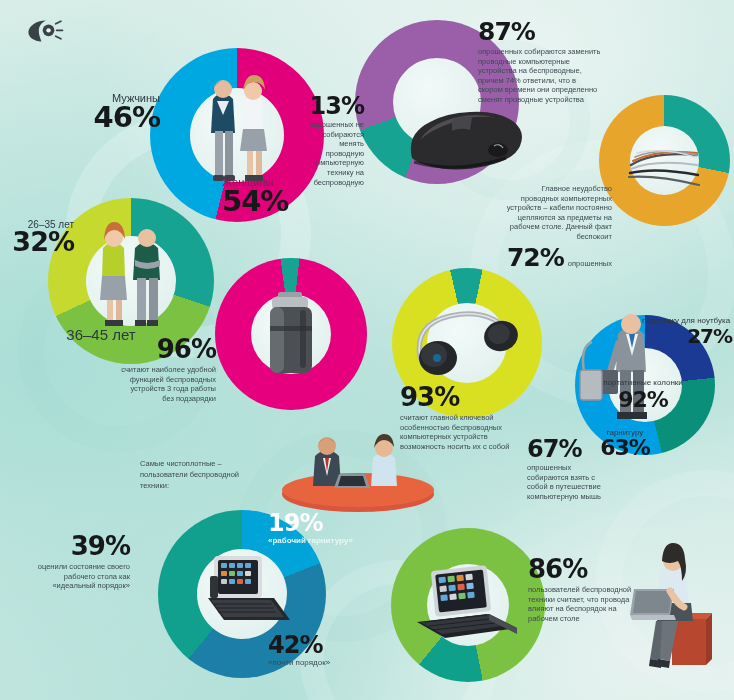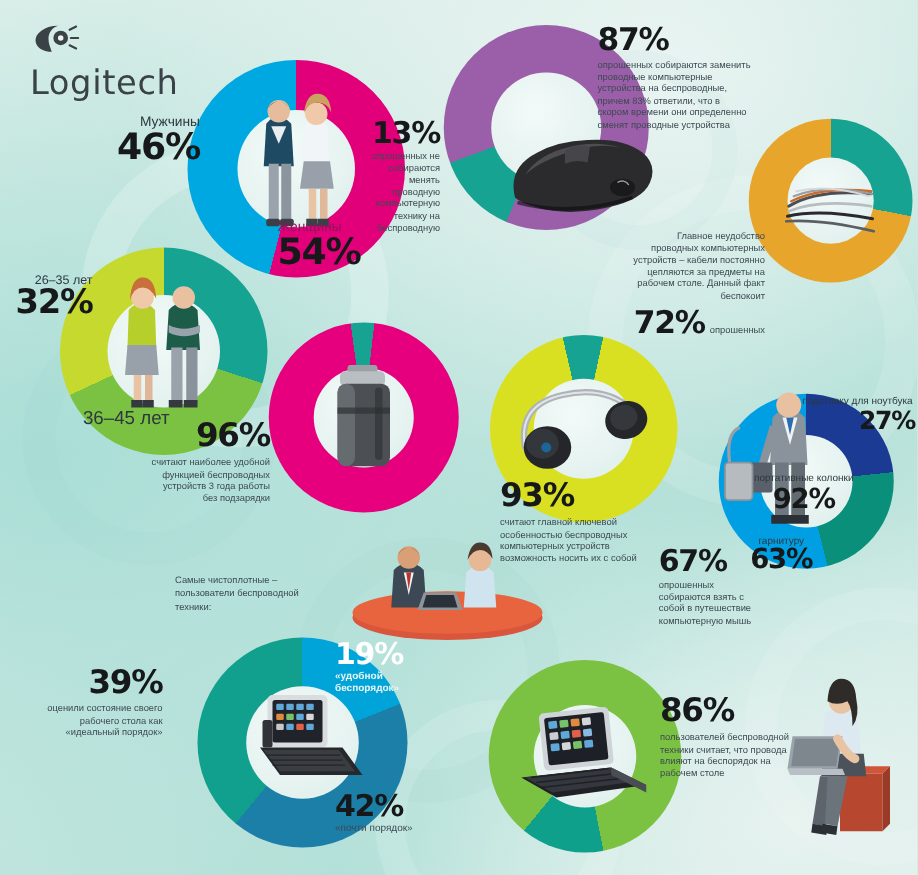--- a/index.html
+++ b/index.html
@@ -73,21 +73,20 @@
   <div class="ghost a" style="left:300px;top:560px;width:150px;height:150px;border-width:24px;opacity:.35;"></div>
   <div class="ghost b" style="left:430px;top:40px;width:120px;height:120px;border-width:20px;opacity:.25;"></div>
 
   <div id="logo">
     <svg class="mark" viewBox="0 0 60 40">
       <path d="M34 4 C16 4 6 14 6 22 C6 30 15 36 26 36 C24 30 22 26 22 20 C22 12 27 6 34 4 Z" fill="#3b4247"></path>
       <circle cx="37" cy="19" r="9" fill="#3b4247"></circle>
       <circle cx="37" cy="19" r="3.4" fill="#e9f4f1"></circle>
       <path d="M48 9 l8 -4 M49.5 19 l9 0 M48 28 l8 4" stroke="#3b4247" stroke-width="2.6" stroke-linecap="round" fill="none"></path>
     </svg>
-    <div class="wordmark">Logitech</div>
   </div>
 
   <div class="donut" style="left:150px;top:48px;width:174px;height:174px;
               background:conic-gradient(from 0deg,#e2007a 0deg 194.4deg,#00a8e1 194.4deg 360deg);">
     <div class="hole" style="left:40px;top:40px;width:94px;height:94px;"></div>
     <div class="art">
       <svg width="120" height="132" viewBox="0 0 120 132">
 
         <g>
           <path d="M36 30 q9 -12 20 0 l2 34 -24 0 z" fill="#1e4b63"></path>
@@ -129,27 +128,27 @@
   <div class="fig" style="left:398px;top:96px;">
     <svg width="130" height="86" viewBox="0 0 130 86">
       <path d="M14 62 q-6 -24 18 -36 q16 -9 40 -10 q28 -2 44 10 q12 10 6 24 q-6 14 -34 20 q-32 7 -56 0 q-14 -4 -18 -8z" fill="#2b2b2e"></path>
       <path d="M22 44 q10 -16 34 -22 q22 -6 42 0 q-20 -4 -42 4 q-24 8 -34 18z" fill="#6b6b70" opacity=".55"></path>
       <path d="M54 24 q10 -5 20 -2 l-2 12 q-9 -3 -18 1z" fill="#45454a"></path>
       <ellipse cx="100" cy="54" rx="10" ry="7" fill="#1a1a1d"></ellipse>
       <path d="M96 50 a6 6 0 0 1 9 2" stroke="#9fa3a8" stroke-width="1.2" fill="none"></path>
       <path d="M16 66 q44 12 92 -4" stroke="#0c0c0e" stroke-width="3" fill="none" opacity=".6"></path>
     </svg>
   </div>
-  <div class="tblock ta-r" style="left:288px;top:95px;width:64px;">
+  <div class="tblock ta-r" style="left:300px;top:95px;width:64px;">
     <div class="pct" style="font-size:24px;">13%</div>
     <div class="cap" style="font-size:7.5px;margin-top:3px;">опрошенных не собираются менять проводную компьютерную технику на беспроводную</div>
   </div>
   <div class="tblock" style="left:478px;top:20px;width:124px;">
     <div class="pct" style="font-size:25px;">87%</div>
-    <div class="cap" style="font-size:7.5px;margin-top:4px;">опрошенных собираются заменить проводные компьютерные устройства на беспроводные, причем 83% ответили, что в скором времени они определенно сменят проводные устройства</div>
+    <div class="cap" style="font-size:7.5px;margin-top:4px;">опрошенных собираются заменить проводные компьютерные устройства на беспроводные, причем 74% ответили, что в скором времени они определенно сменят проводные устройства</div>
   </div>
 
   <div class="donut" style="left:599px;top:95px;width:131px;height:131px;
               background:conic-gradient(from 0deg,#17a391 0deg 101deg,#e8a52b 101deg 360deg);">
     <div class="hole" style="left:31px;top:31px;width:69px;height:69px;"></div>
     <div class="art">
       <svg width="76" height="60" viewBox="0 0 76 60">
         <g stroke-linecap="round" fill="none">
           <path d="M4 34 q22 -14 66 -10" stroke="#4d4d52" stroke-width="2.4"></path>
           <path d="M4 38 q24 -10 66 -4" stroke="#b8bcc0" stroke-width="2.2"></path>
@@ -343,21 +342,21 @@
         </g>
       </svg>
     </div>
   </div>
   <div class="tblock ta-r" style="left:22px;top:535px;width:108px;">
     <div class="pct" style="font-size:26px;">39%</div>
     <div class="cap" style="font-size:7.5px;margin-top:3px;">оценили состояние своего рабочего стола как «идеальный порядок»</div>
   </div>
   <div class="tblock" style="left:268px;top:512px;width:86px;">
     <div class="pct white" style="font-size:24px;">19%</div>
-    <div class="cap white" style="font-size:8px;margin-top:2px;font-weight:bold;">«удобной беспорядок»</div>
+    <div class="cap white" style="font-size:8px;margin-top:2px;font-weight:bold;">«рабочий гарнитуру»</div>
   </div>
   <div class="tblock" style="left:268px;top:634px;width:96px;">
     <div class="pct" style="font-size:24px;">42%</div>
     <div class="cap" style="font-size:8px;margin-top:2px;">«почти порядок»</div>
   </div>
 
   <div class="donut" style="left:391px;top:528px;width:154px;height:154px;
               background:conic-gradient(from 169deg,#0fa08c 0deg 50.4deg,#7cc242 50.4deg 360deg);">
     <div class="hole" style="left:36px;top:36px;width:82px;height:82px;"></div>
     <div class="art">

